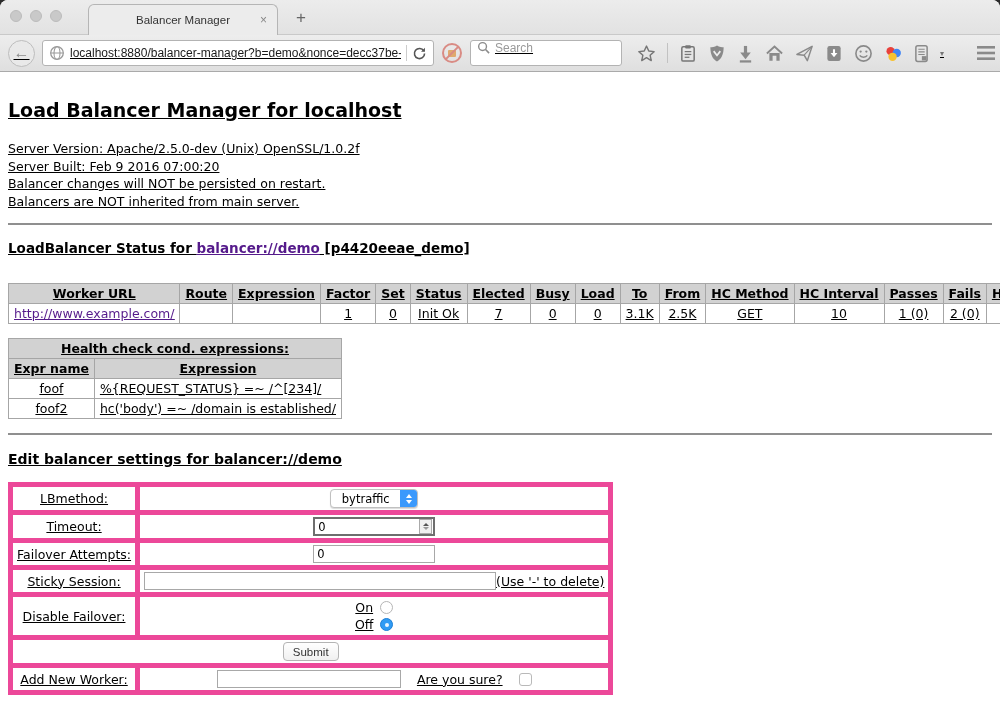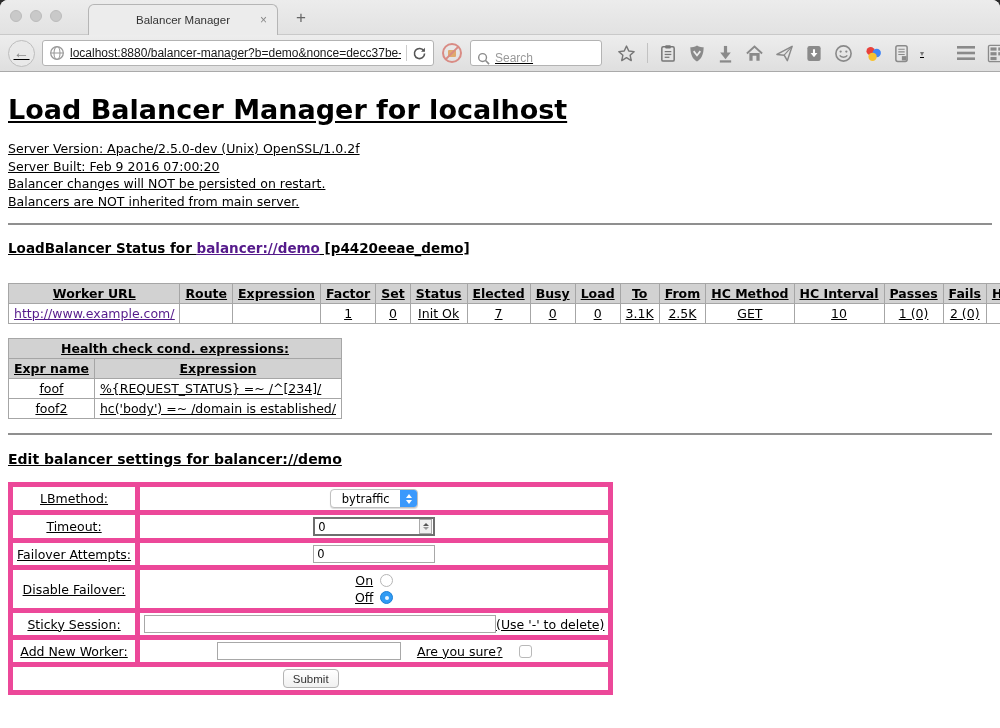--- a/index.html
+++ b/index.html
@@ -23,32 +23,32 @@
   .toolbar { height:37px; background:linear-gradient(#ededed,#dfdfdf); border-bottom:1px solid #aaa;
              display:flex; align-items:center; padding:0 8px; gap:7px; }
   .backbtn { width:27px; height:27px; border-radius:50%; background:#e9e9e9; border:1px solid #bdbdbd;
              display:flex; align-items:center; justify-content:center; color:#8b8b8b;
              font-size:16px; font-weight:bold; flex:none; }
   .urlbar { width:392px; height:26px; background:#fff; border:1px solid #b3b3b3; border-radius:3px;
             display:flex; align-items:center; padding:0 6px; gap:5px; flex:none; overflow:hidden; }
   .url-text { font-size:12px; color:#1a1a1a; white-space:nowrap; overflow:hidden; flex:1; }
   .url-div { width:1px; height:16px; background:#ccc; }
   .blockbtn { width:22px; height:22px; flex:none; }
-  .searchbar { width:132px; height:26px; background:#fff; border:1px solid #b3b3b3; border-radius:3px;
-               display:flex; align-items:flex-end; padding:0 6px; gap:5px; flex:none; }
+  .searchbar { width:152px; height:26px; background:#fff; border:1px solid #b3b3b3; border-radius:3px;
+               display:flex; align-items:flex-start; padding:0 6px; gap:5px; flex:none; }
   .search-ph { font-size:12px; color:#9a9a9a; }
   .tbicons { display:flex; align-items:center; gap:11px; margin-left:8px; }
   .tbicons svg { display:block; }
   .vsep { width:1px; height:20px; background:#c2c2c2; }
   .caret { font-size:8px; color:#777; }
 
   
   .content { background:#fff; height:656px; padding:0 8px; overflow:hidden;
              font-family:"DejaVu Sans", sans-serif; font-size:12.5px; color:#000; }
-  h1 { font-size:27px; line-height:26px; margin:25px 0 17px; }
+  h1 { font-size:19px; line-height:26px; margin:25px 0 17px; }
   .info p { line-height:17.5px; }
   .rule { border:0; height:2px; background:#8f8f8f; margin:13px 0 0; }
   .sec-h { font-weight:bold; font-size:13.5px; margin:15px 0 13px; }
   a.vlink { color:#551a8b; text-decoration:underline; }
 
   table { border-collapse:collapse; font-size:12.5px; }
   th, td { border:1px solid #a6a6a6; padding:1px 5px; white-space:nowrap; height:20px; }
   th { background:#d2d2d2; font-weight:bold; text-align:center; }
   .num { text-align:center; }
   .datatable { margin-bottom:14px; border:1px solid #8a8a8a; }
@@ -329,53 +329,53 @@
           </span>
         </td>
       </tr>
       <tr>
         <td class="lbl">Failover Attempts:</td>
         <td class="ctr">
           <input class="txt" style="width: 122px;" type="text" value="0">
         </td>
       </tr>
       <tr>
+        <td class="lbl">Sticky Session:</td>
+        <td>
+          <div class="stickyrow">
+            <input class="txt" type="text" style="">
+            <span class="hint">(Use '-' to delete)</span>
+          </div>
+        </td>
+      </tr>
+      <tr>
         <td class="lbl">Disable Failover:</td>
         <td>
           <div class="radioline">
             <span>On</span>
             <span class="radio"></span>
           </div>
           <div class="radioline">
             <span>Off</span>
             <span class="radio on"></span>
           </div>
         </td>
       </tr>
       <tr>
-        <td class="lbl">Sticky Session:</td>
-        <td>
-          <div class="stickyrow">
-            <input class="txt" type="text" style="">
-            <span class="hint">(Use '-' to delete)</span>
-          </div>
+        <td colspan="2" class="submitcell">
+          <button class="submit">Submit</button>
         </td>
       </tr>
       <tr>
         <td class="lbl">Add New Worker:</td>
         <td>
           <div class="addrow">
             <input class="txt" type="text" style="">
             <span>Are you sure?</span>
             <span class="checkbox"></span>
           </div>
         </td>
       </tr>
-      <tr>
-        <td colspan="2" class="submitcell">
-          <button class="submit">Submit</button>
-        </td>
-      </tr>
     </tbody>
       </table>
 
   </div>
 </div>
 
 </body></html>

